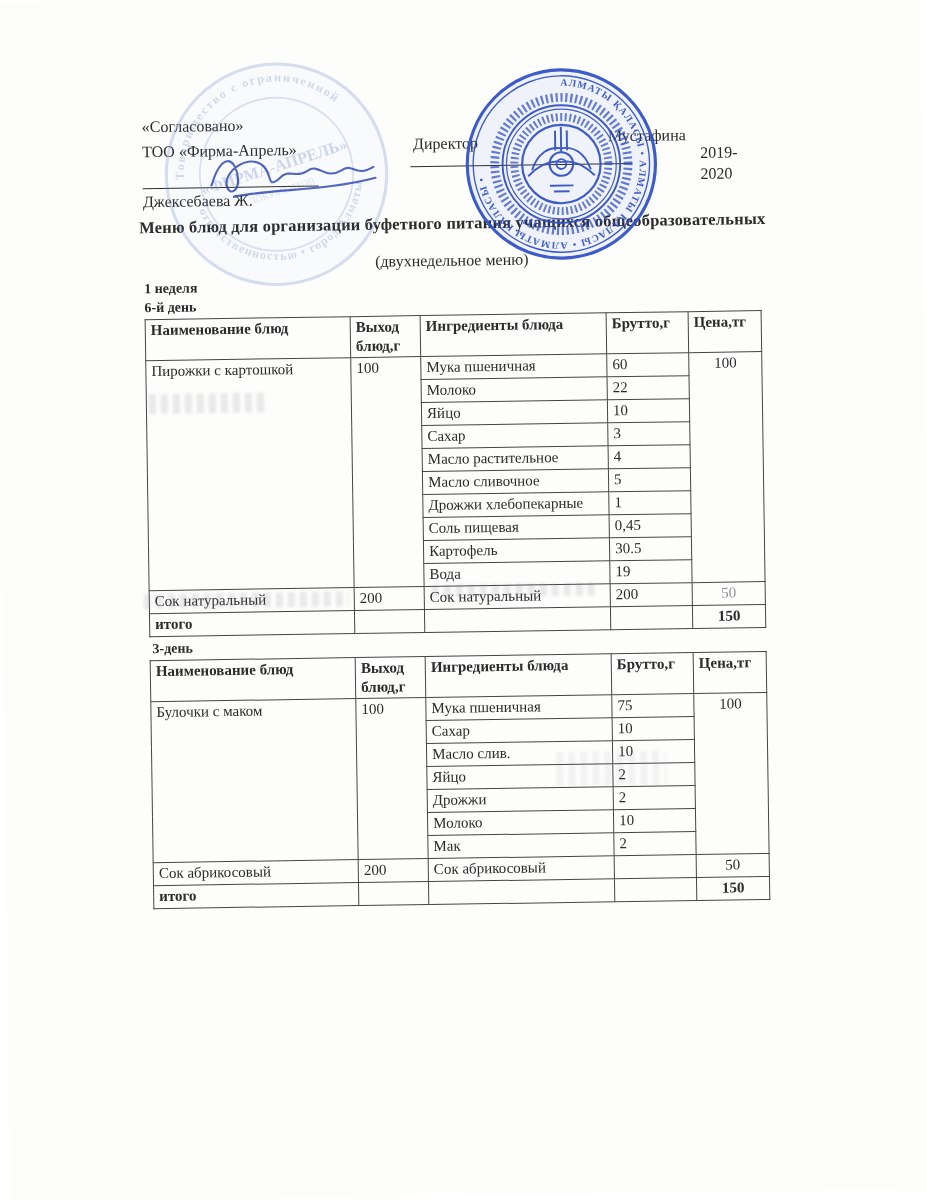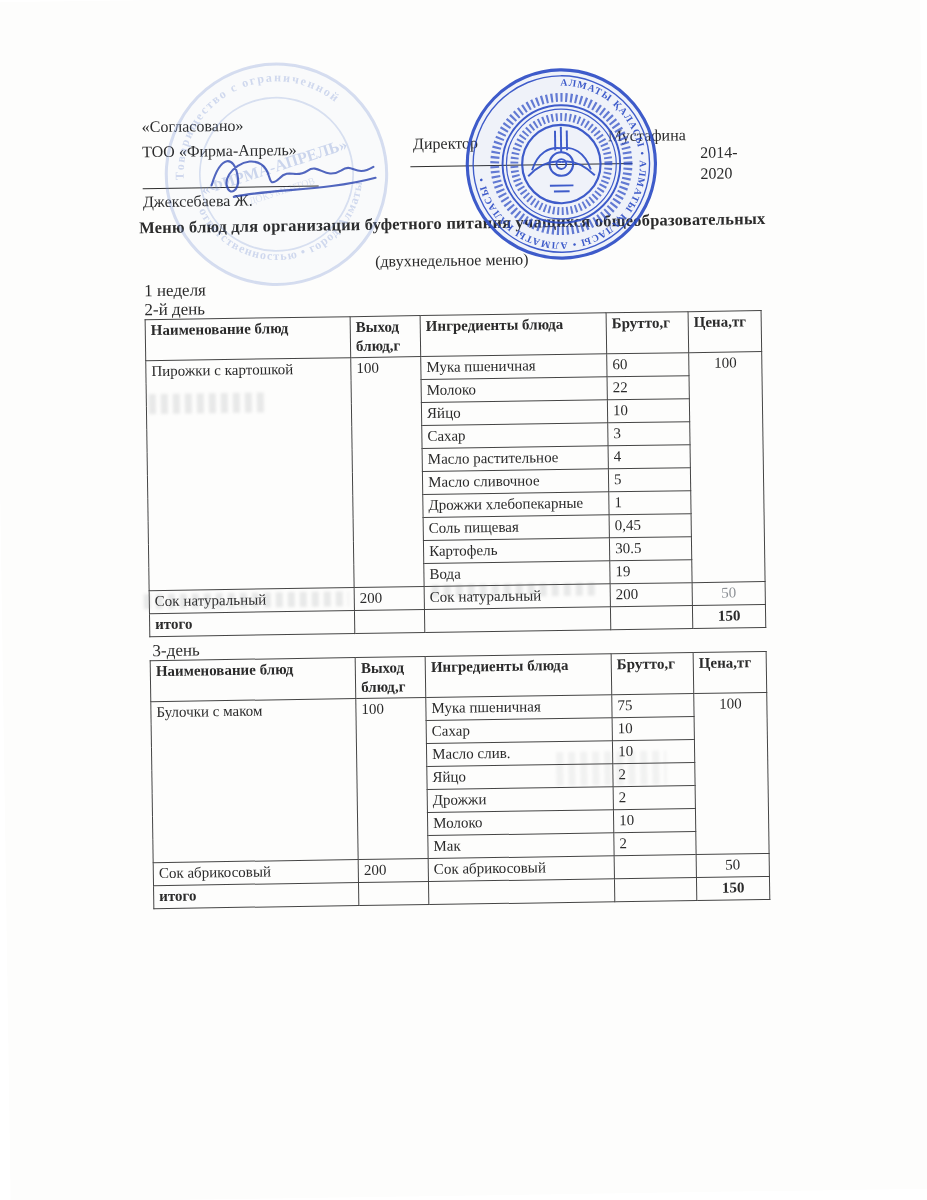--- a/index.html
+++ b/index.html
@@ -11,21 +11,21 @@
   .t16{font-size:16px;line-height:21px;}
   .sigline{border-bottom:1.4px solid #2e2e2e;height:0;}
   
   #approve-left{left:147px;top:116px;width:230px;}
   #approve-right{left:415px;top:131px;width:350px;}
   
   #doc-title{left:120px;top:218px;width:672px;text-align:center;
              font-size:16.5px;font-weight:700;letter-spacing:.2px;z-index:2;}
   #doc-subtitle{left:147px;top:256px;width:616px;text-align:center;font-size:16px;z-index:2;}
   
-  .sec-label{font-size:17px;font-weight:400;}
+  .sec-label{font-size:14px;font-weight:700;}
   
   table.menu{border-collapse:collapse;width:616px;table-layout:fixed;
              font-size:15px;line-height:1.25;color:#2b2b2b;background:transparent;}
   table.menu th, table.menu td{border:1px solid #454545;padding:1px 5px;
              vertical-align:top;overflow:hidden;}
   table.menu th{font-weight:700;text-align:left;white-space:pre-line;}
   table.menu td{height:20px;}
   td.c-price{text-align:center;}
   td.total-label{font-weight:700;}
   td.total-price{font-weight:700;text-align:center;}
@@ -43,21 +43,21 @@
   <div id="approve-left" class="abs t16">
     <div>«Согласовано»</div>
     <div style="margin-top:4px">ТОО «Фирма-Апрель»</div>
     <div class="sigline" style="width:176px;margin-top:26px"></div>
     <div style="margin-top:2px">Джексебаева Ж.</div>
   </div>
 
   <div id="approve-right" class="abs t16">
     <span class="abs" style="left:3px;top:6px">Директор</span>
     <span class="abs" style="left:198px;top:1px">Мустафина</span>
-    <span class="abs" style="left:290px;top:19px">2014-2020</span>
+    <span class="abs" style="left:290px;top:19px">2019-2020</span>
     <div class="sigline abs" style="left:0;top:39px;width:222px"></div>
   </div>
 
   <svg class="abs" style="left:165px;top:60px;z-index:3;opacity:.55" width="232" height="232" viewBox="0 0 200 200">
     <g transform="rotate(-17 100 100)">
       <circle cx="100" cy="100" r="95" fill="#7b97d6" opacity="0.05"></circle>
       <circle cx="100" cy="100" r="95" fill="none" stroke="#6d89cf" stroke-width="2.6" opacity="0.5"></circle>
       <circle cx="100" cy="100" r="66" fill="none" stroke="#6d89cf" stroke-width="1.6" opacity="0.45"></circle>
       <defs>
         <path id="arcTop" d="M 20 100 A 80 80 0 0 1 180 100"></path>
@@ -111,21 +111,21 @@
         <line x1="88" y1="122" x2="112" y2="122"></line>
         <line x1="92" y1="128" x2="108" y2="128"></line>
       </g>
     </g>
   </svg>
 
   <div id="doc-title" class="abs">Меню блюд для организации буфетного питания учащихся общеобразовательных</div>
   <div id="doc-subtitle" class="abs">(двухнедельное меню)</div>
 
   <div class="abs sec-label" style="left:147px;top:281px">1 неделя</div>
-  <div class="abs sec-label" style="left:147px;top:300px">2-й день</div>
+  <div class="abs sec-label" style="left:147px;top:300px">6-й день</div>
 
   <table class="menu abs" data-index="0" style="left:147px;top:319px">
     <colgroup>
       <col style="width:205px">
         <col style="width:70px">
         <col style="width:186px">
         <col style="width:82px">
         <col style="width:73px">
     </colgroup>
     <tbody>

